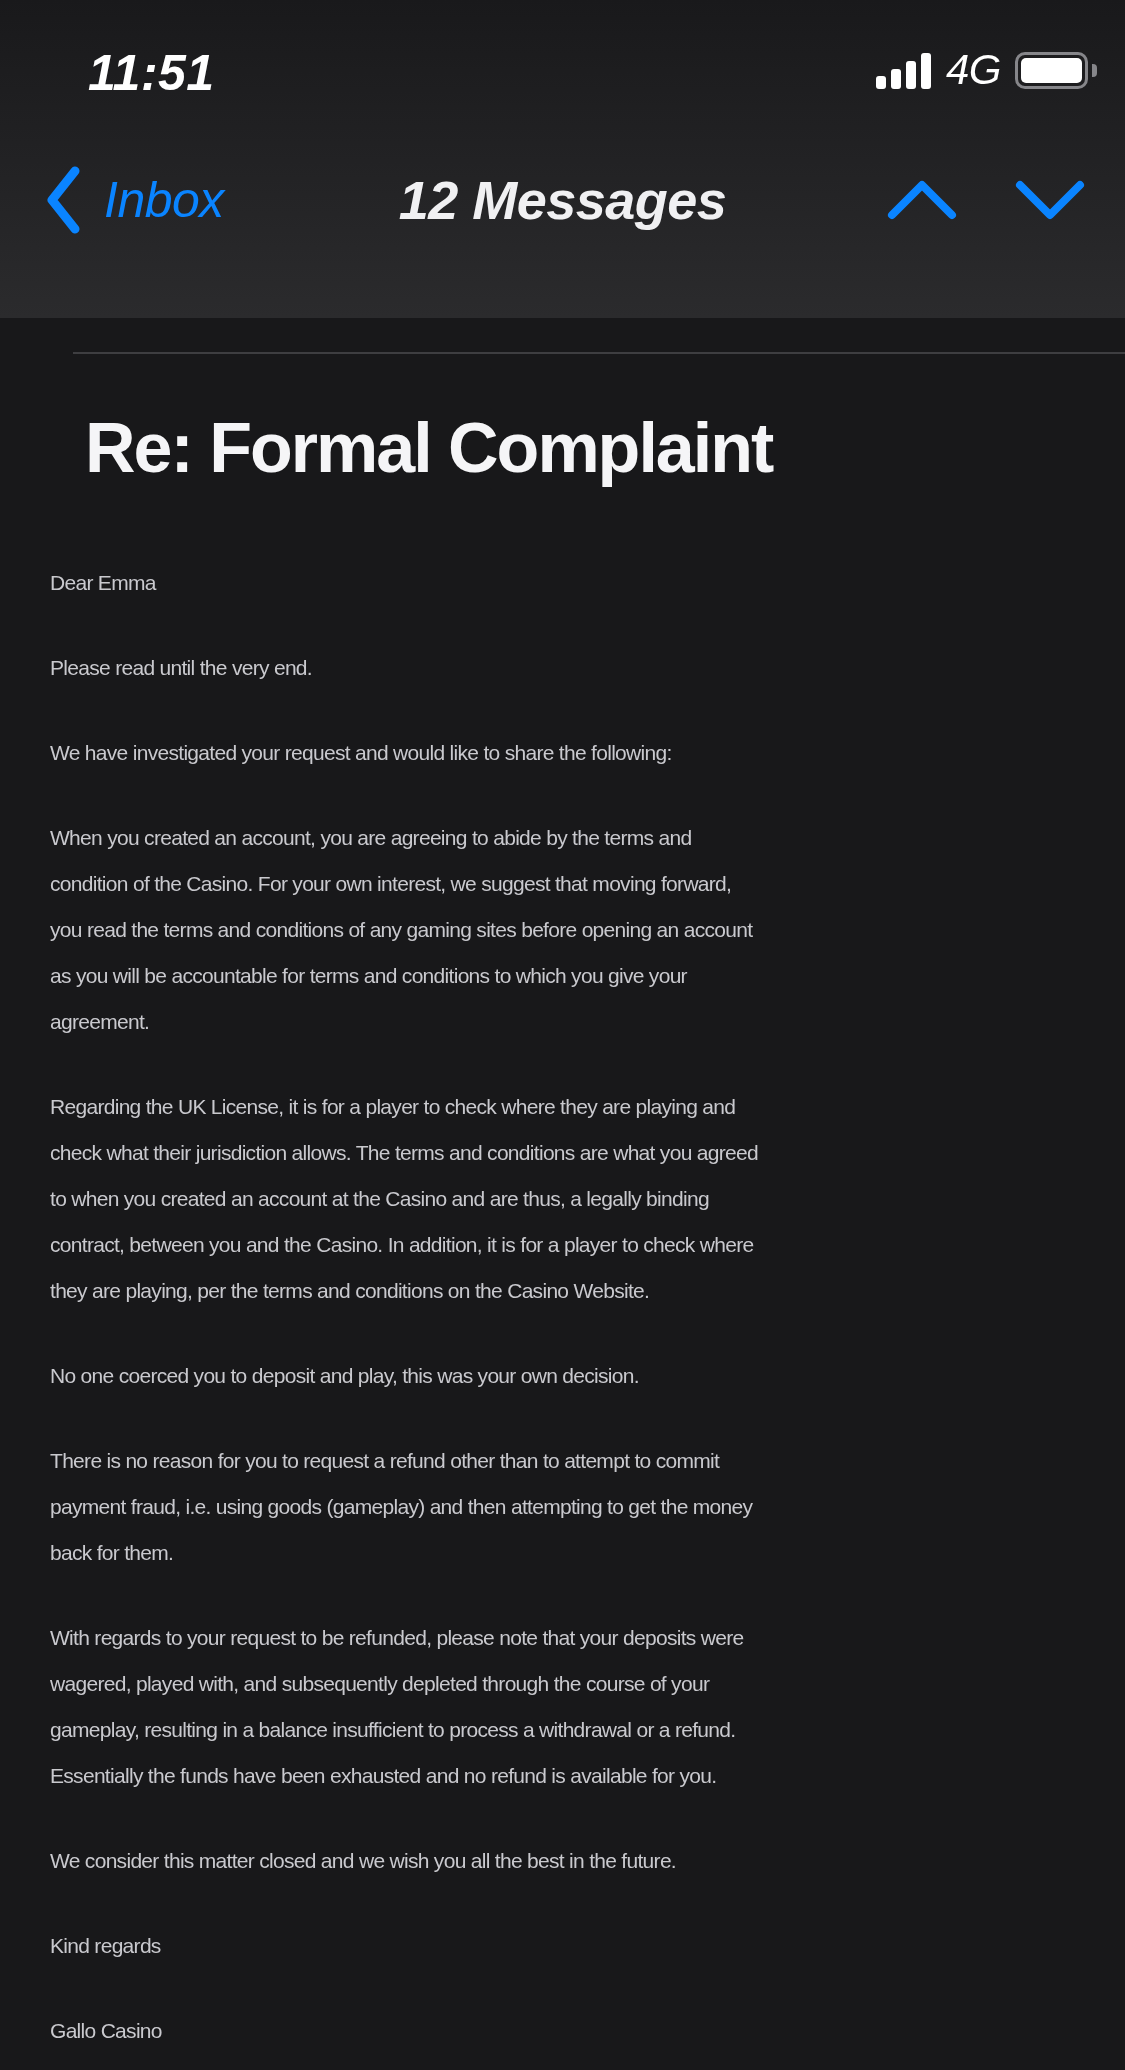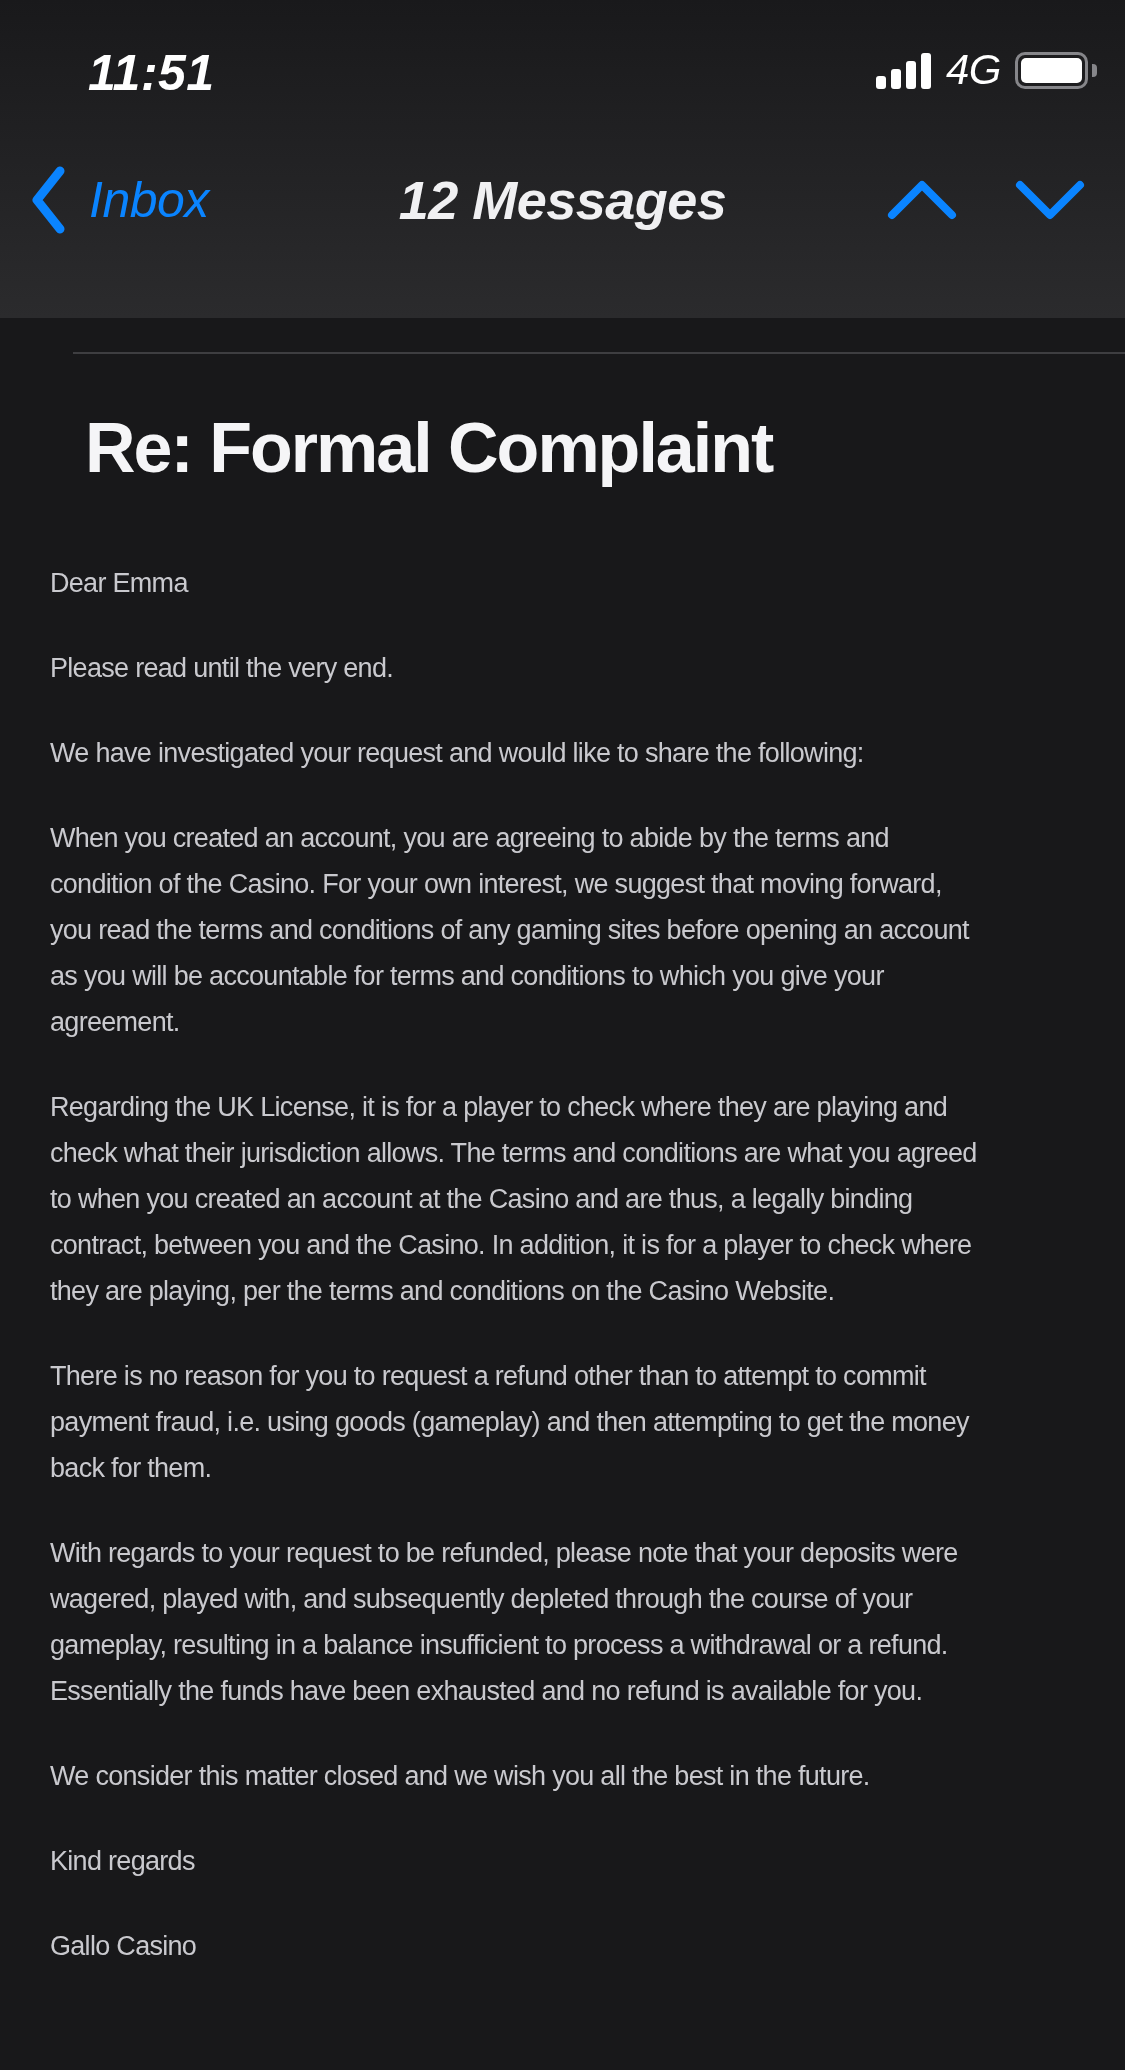--- a/index.html
+++ b/index.html
@@ -37,21 +37,21 @@
   }
 
   .subject{
     position:absolute;left:73px;top:394px;margin:12px;
     font-size:70px;line-height:84px;font-weight:700;letter-spacing:-2px;
     color:#f5f5f7;white-space:nowrap;
   }
 
   .email-body{
     position:absolute;left:50px;top:560px;width:1075px;
-    font-size:27px;line-height:46px;letter-spacing:-0.7px;
+    font-size:21px;line-height:46px;letter-spacing:-0.7px;
     color:#c9c9ce;
   }
   .email-body p{margin:0 0 39px 0;white-space:pre-line;}
   .email-body p:last-child{margin-bottom:0;}
 
   
   .chrome{
     position:absolute;left:0;top:0;right:0;height:318px;z-index:10;
     background:linear-gradient(180deg,#19191b 0%,#212123 45%,#2b2b2d 100%);
     font-style:italic;
@@ -63,21 +63,21 @@
   }
   .status-right{position:absolute;right:28px;top:46px;display:flex;align-items:center;}
   .signal{display:block;margin-right:12px;}
   .net-label{font-size:42px;color:#ffffff;letter-spacing:-0.5px;margin-right:14px;}
   .battery{position:relative;width:67px;height:31px;border:3px solid #86868a;border-radius:10px;margin-right:4px;}
   .battery-fill{position:absolute;left:3px;top:3px;bottom:3px;right:3px;background:#ffffff;border-radius:5px;}
   .battery-cap{width:5px;height:13px;background:#86868a;border-radius:0 4px 4px 0;}
 
   .nav-bar{position:absolute;left:0;top:138px;right:0;height:124px;}
   .back-button{
-    position:absolute;left:31px;top:0;height:124px;
+    position:absolute;left:46px;top:0;height:124px;
     display:flex;align-items:center;cursor:pointer;
   }
   .back-label{font-size:50px;color:#0a84ff;letter-spacing:-0.5px;margin-left:24px;}
   .nav-title{
     position:absolute;left:0;right:0;top:0;height:124px;
     display:flex;align-items:center;justify-content:center;
     font-size:54px;font-weight:700;letter-spacing:-0.5px;color:#f0f0f2;
   }
   .thread-arrows{
     position:absolute;right:40px;top:0;height:124px;
@@ -109,20 +109,21 @@
         <p>When you created an account, you are agreeing to abide by the terms and
 condition of the Casino. For your own interest, we suggest that moving forward,
 you read the terms and conditions of any gaming sites before opening an account
 as you will be accountable for terms and conditions to which you give your
 agreement.</p>
         <p>Regarding the UK License, it is for a player to check where they are playing and
 check what their jurisdiction allows. The terms and conditions are what you agreed
 to when you created an account at the Casino and are thus, a legally binding
 contract, between you and the Casino. In addition, it is for a player to check where
 they are playing, per the terms and conditions on the Casino Website.</p>
+        <p>No one coerced you to deposit and play, this was your own decision.</p>
         <p>There is no reason for you to request a refund other than to attempt to commit
 payment fraud, i.e. using goods (gameplay) and then attempting to get the money
 back for them.</p>
         <p>With regards to your request to be refunded, please note that your deposits were
 wagered, played with, and subsequently depleted through the course of your
 gameplay, resulting in a balance insufficient to process a withdrawal or a refund.
 Essentially the funds have been exhausted and no refund is available for you.</p>
         <p>We consider this matter closed and we wish you all the best in the future.</p>
         <p>Kind regards</p>
         <p>Gallo Casino</p>

